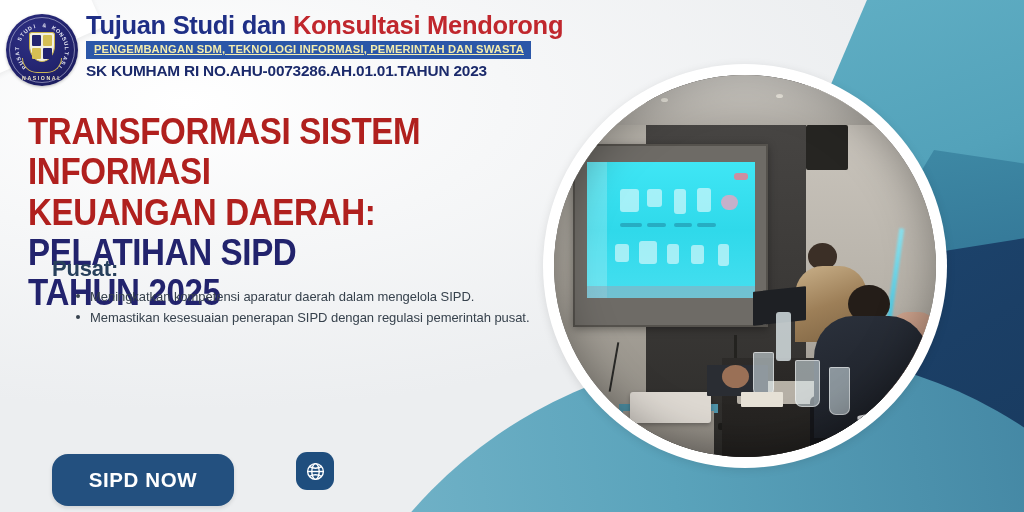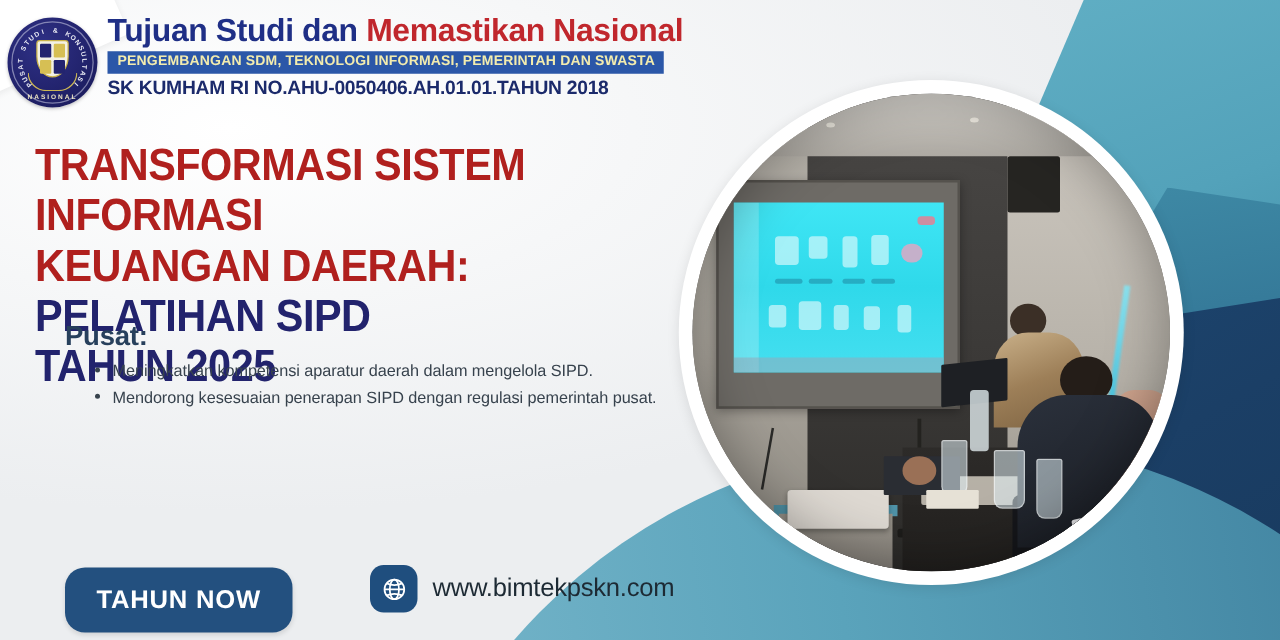--- a/index.html
+++ b/index.html
@@ -87,21 +87,21 @@
 
   .head-txt{padding-top:6px;}
   .org-name{
     font-size:25.5px;font-weight:bold;color:#1f2f86;letter-spacing:-.3px;
     line-height:1.05;white-space:nowrap;
   }
   .org-name .accent{color:#c0272d;}
   .tagline{
     display:inline-block;margin-top:2px;background:#2b57a8;color:#f3ecae;
     font-size:11.2px;font-weight:bold;letter-spacing:.15px;
-    padding:3px 7px 3px 8px;white-space:nowrap;line-height:1.05;
+    padding:3px 7px 3px 8px;white-space:nowrap;line-height:1.05;text-decoration:underline;
   }
   .skline{
     margin-top:3px;font-size:15.4px;font-weight:bold;color:#1b2a6b;
     letter-spacing:-.2px;white-space:nowrap;
   }
 
   
   .title{
     position:absolute;left:28px;top:112px;width:530px;
     font-family:"Liberation Sans Narrow","Liberation Sans",sans-serif;
@@ -313,46 +313,45 @@
       <div class="crest">
         <b></b>
           <b></b>
           <b></b>
           <b></b>
       </div>
       <div class="laurel"></div>
       <div class="bottomtxt">NASIONAL</div>
     </div>
     <div class="head-txt">
-      <div class="org-name"><span>Tujuan Studi dan </span><span class="accent">Memastikan Nasional</span></div>
+      <div class="org-name"><span>Tujuan Studi dan </span><span class="accent">Konsultasi Mendorong</span></div>
       <div class="tagline">PENGEMBANGAN SDM, TEKNOLOGI INFORMASI, PEMERINTAH DAN SWASTA</div>
-      <div class="skline">SK KUMHAM RI NO.AHU-0050406.AH.01.01.TAHUN 2018</div>
+      <div class="skline">SK KUMHAM RI NO.AHU-0073286.AH.01.01.TAHUN 2023</div>
     </div>
   </div>
 
   <div class="title">
     <div class="t-red">TRANSFORMASI SISTEM INFORMASI</div>
     <div><span class="t-red">KEUANGAN DAERAH: </span><span class="t-navy">PELATIHAN SIPD</span></div>
     <div class="t-navy">TAHUN 2025</div>
   </div>
 
   <div class="objectives">
     <div class="obj-head">Pusat:</div>
     <ul class="obj-list" id="obj-list">
         <li>Meningkatkan kompetensi aparatur daerah dalam mengelola SIPD.</li>
-        <li>Mendorong kesesuaian penerapan SIPD dengan regulasi pemerintah pusat.</li>
+        <li>Memastikan kesesuaian penerapan SIPD dengan regulasi pemerintah pusat.</li>
       </ul>
   </div>
 
-  <div class="book-btn">TAHUN NOW</div>
+  <div class="book-btn">SIPD NOW</div>
   <div class="web">
     <div class="globe">
       <svg width="21" height="21" viewBox="0 0 24 24" fill="none" stroke="#ffffff" stroke-width="1.6">
         <circle cx="12" cy="12" r="9"></circle>
         <line x1="3" y1="12" x2="21" y2="12"></line>
         <ellipse cx="12" cy="12" rx="4.2" ry="9"></ellipse>
         <path d="M5 6.5c4 2 10 2 14 0M5 17.5c4-2 10-2 14 0"></path>
       </svg>
     </div>
-    <div class="web-url">www.bimtekpskn.com</div>
   </div>
 
 </div>
 
 </body></html>

